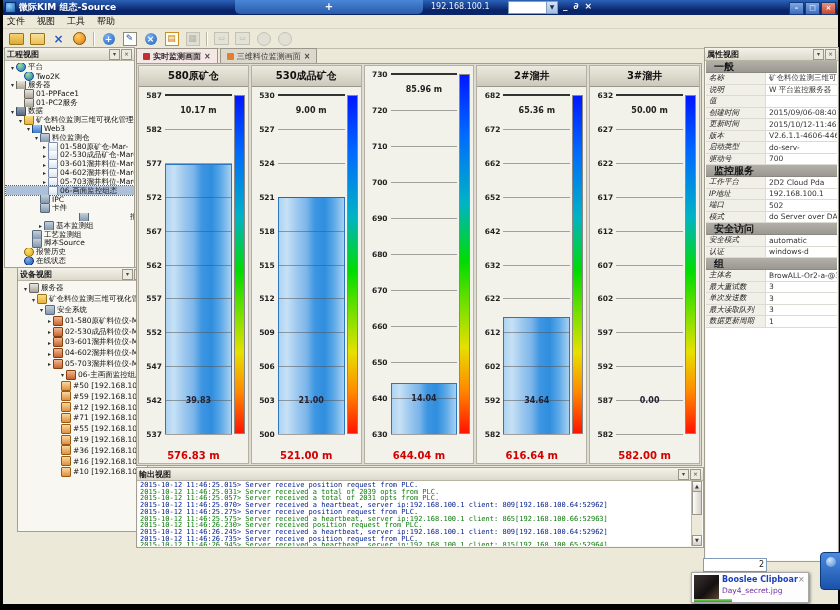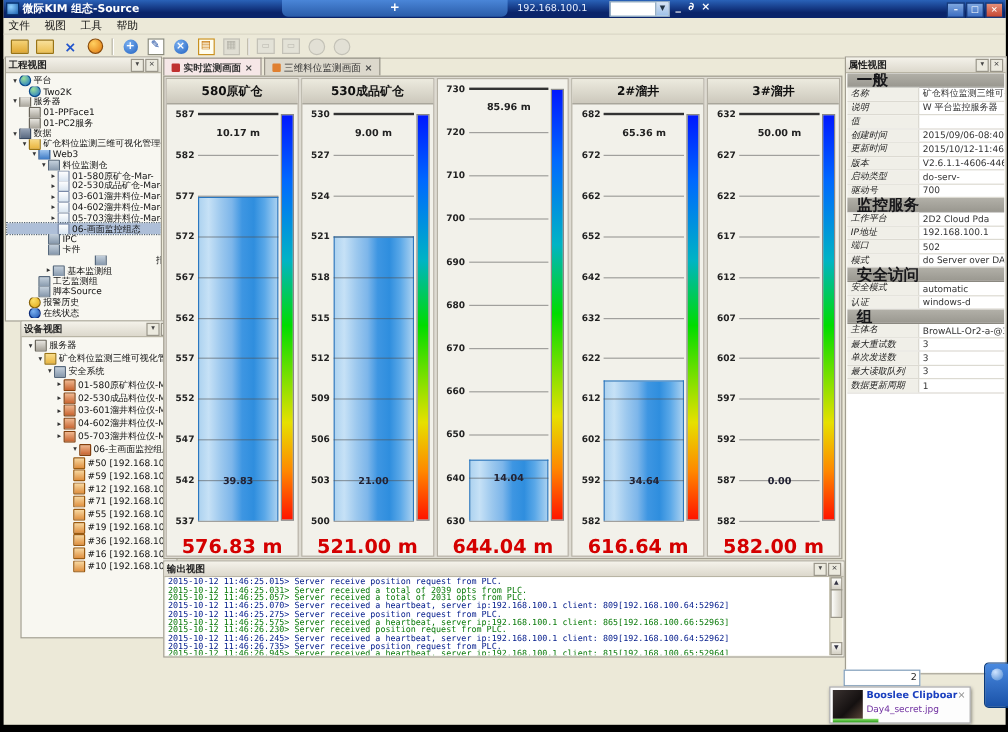--- a/index.html
+++ b/index.html
@@ -97,38 +97,38 @@
   .gplot{position:absolute;left:26px;right:16px;top:8px;bottom:14px;}
   .gline{position:absolute;left:0;right:0;height:1px;background:rgba(80,80,80,.5);z-index:3;}
   .gline.top{height:2px;background:#333;}
   .gfill{position:absolute;left:0;right:0;bottom:0;z-index:2;
          background:linear-gradient(90deg,#aed3f0 0%,#c6e1f6 12%,#9cc8ee 28%,#7db6ea 42%,#3e96e2 55%,#2f8ede 70%,#5aa8e8 84%,#a8d0f0 100%);
          border:1px solid #2a77c0;border-bottom:none;box-sizing:border-box;}
   .gtoplabel{position:absolute;left:0;right:0;top:11px;text-align:center;font-size:8px;font-weight:bold;color:#222;z-index:4;}
   .gfilllabel{position:absolute;left:0;right:0;top:calc(90% - 4px);text-align:center;font-size:8px;font-weight:bold;color:#223;z-index:4;}
   .gcolorbar{position:absolute;right:3px;top:8px;bottom:14px;width:9px;border:1px solid #888;
         background:linear-gradient(#0018ff,#0068ff 16%,#00b4c4 36%,#00dc00 52%,#86e000 66%,#e6e000 76%,#ff8800 88%,#ff1400 100%);}
-  .gfoot{height:15px;text-align:center;font-size:16px;font-weight:bold;color:#d40000;line-height:15px;}
+  .gfoot{height:15px;text-align:center;font-size:10px;font-weight:bold;color:#d40000;line-height:15px;}
 
   
   .logbody{position:absolute;left:1px;right:11px;top:13px;bottom:1px;background:#fff;overflow:hidden;padding:1px 2px;}
   .logline{font-family:"DejaVu Sans Mono",monospace;font-size:7px;line-height:6.7px;white-space:nowrap;}
   .lc-n{color:#001a8a;} .lc-g{color:#0a7a0a;}
   .vscroll{position:absolute;right:1px;top:13px;bottom:1px;width:10px;background:#ece9d8;border-left:1px solid #c0bcac;}
   .vs-a{height:9px;background:linear-gradient(#fdfdfb,#d4d0c4);border:1px solid #9a968a;font-size:5px;text-align:center;line-height:8px;color:#334;}
   .vs-a.dn{position:absolute;bottom:0;left:0;right:0;}
   .vs-th{position:absolute;top:10px;left:0;right:0;height:22px;background:linear-gradient(90deg,#fdfdfb,#d4d0c4);border:1px solid #9a968a;}
 
   
   .props{position:absolute;left:1px;right:1px;top:13px;bottom:1px;background:#fff;overflow:hidden;}
   .prow{display:flex;height:10.5px;border-bottom:1px solid #dcdad2;font-size:7.5px;align-items:center;}
   .prow .pl{width:56px;flex:none;background:#f0efe8;border-right:1px solid #dcdad2;padding-left:3px;color:#222;
             white-space:nowrap;overflow:hidden;height:100%;display:flex;align-items:center;font-style:italic;}
   .prow .pv{flex:1;padding-left:3px;color:#333;white-space:nowrap;overflow:hidden;}
-  .psec{height:11px;background:linear-gradient(#b2b0a8,#9a9890);color:#17171a;font-weight:bold;font-size:13px;
+  .psec{height:11px;background:linear-gradient(#b2b0a8,#9a9890);color:#17171a;font-weight:bold;font-size:10px;
         display:flex;align-items:center;padding-left:8px;border-bottom:1px solid #8a8880;}
 
   
   .mini-input{position:absolute;left:700px;top:558px;width:58px;height:12px;background:#fff;border:1px solid #7f9db9;
               font-size:8px;line-height:12px;padding:0 2px;color:#222;text-align:right;}
   .toast{position:absolute;left:688px;top:572px;width:118px;height:31px;background:#fdfdfd;border:1px solid #a8a8a8;
          box-shadow:1px 1px 3px rgba(0,0,0,.5);display:flex;padding:2px;box-sizing:border-box;z-index:9;}
   .toast .thumb{width:25px;height:24px;background:linear-gradient(135deg,#3a3230,#141010 60%,#5a4438);flex:none;position:relative;}
   .toast .tprog{position:absolute;left:0;bottom:-3px;height:3px;width:38px;background:linear-gradient(#8ae06a,#2a9a1a);}
   .toast .ttxt{flex:1;padding-left:3px;overflow:hidden;}

